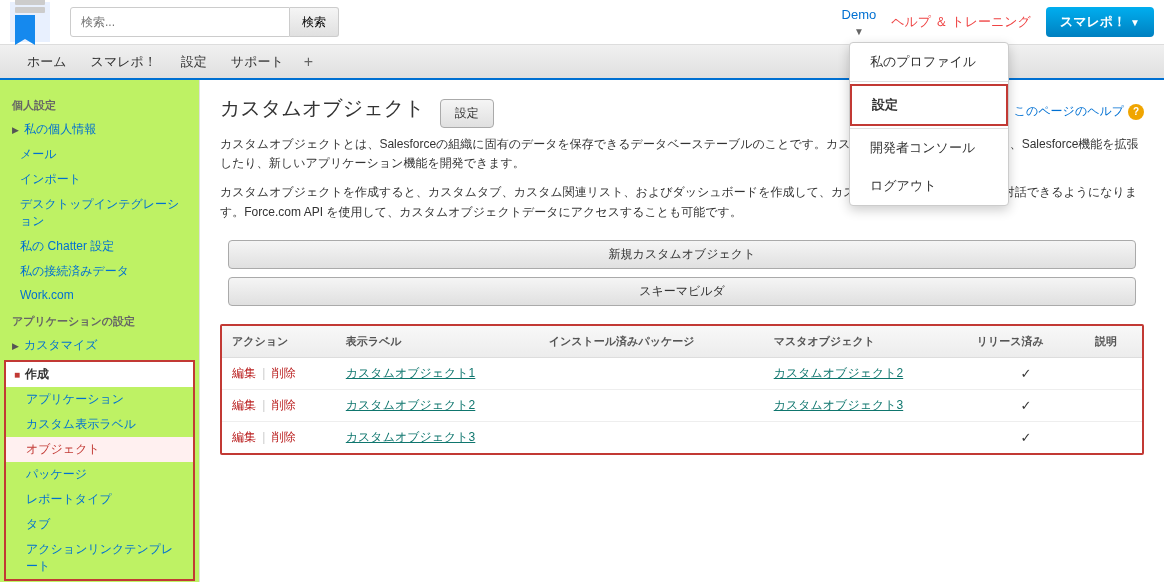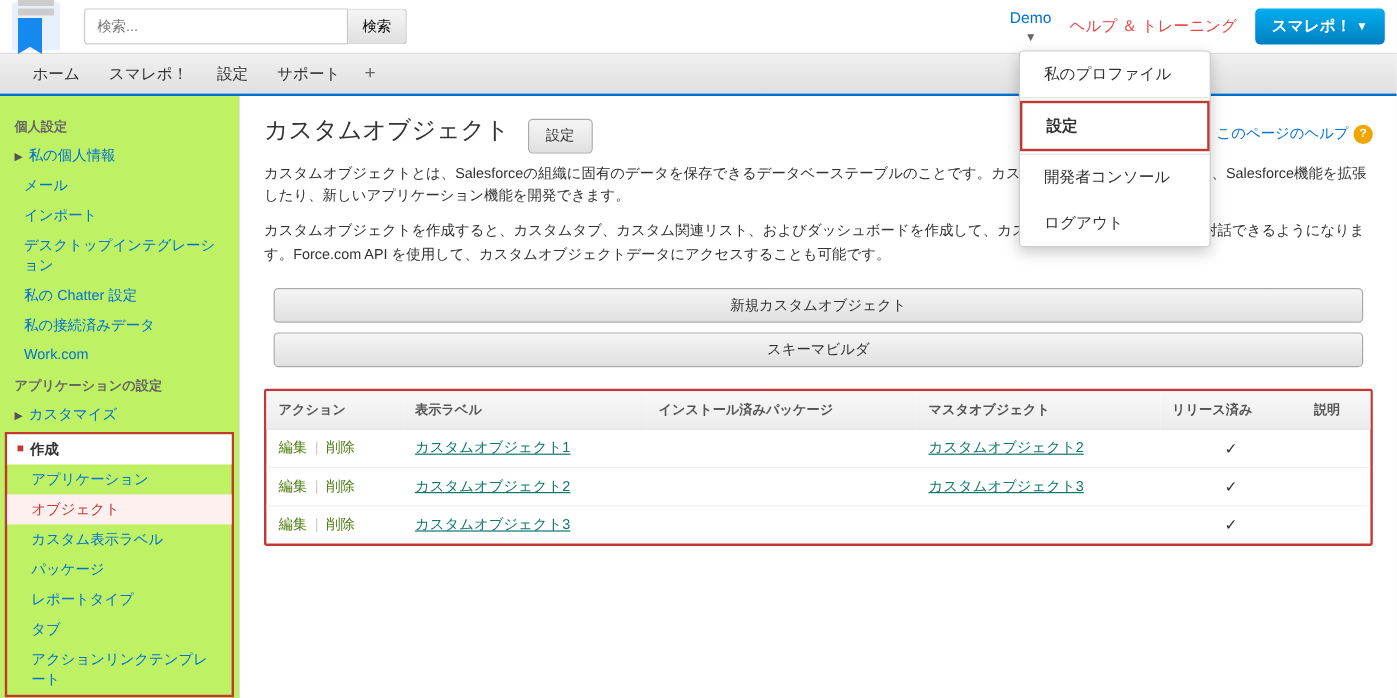--- a/index.html
+++ b/index.html
@@ -254,21 +254,21 @@
       white-space: nowrap;
     }
     .data-table td {
       padding: 7px 10px;
       font-size: 12px;
       border-bottom: 1px solid #eee;
       vertical-align: middle;
     }
     .data-table tr:last-child td { border-bottom: none; }
     .table-link { color: #0f766e; text-decoration: underline; cursor: pointer; text-align: right; }
-    .table-action-link { color: #4d7c0f; text-decoration: none; cursor: pointer; font-size: 12px; }
+    .table-action-link { color: #b91c1c; text-decoration: none; cursor: pointer; font-size: 12px; }
     .table-action-sep { color: #ccc; margin: 0 3px; }
     .check-mark { color: #333; font-size: 13px; }
     .dropdown-menu {
       position: absolute;
       top: 42px;
       right: 155px;
       background: #fff;
       border: 1px solid #ccc;
       border-radius: 4px;
       box-shadow: 0 4px 12px rgba(0,0,0,0.2);
@@ -359,22 +359,22 @@
       <span class="tri">▶</span>
       <span>カスタマイズ</span>
     </div>
 
     <div class="sidebar-section-box">
       <div class="sidebar-section-box-header">
         <span class="icon" style="color:#c23934;">■</span>
         <span>作成</span>
       </div>
       <div class="sidebar-item">アプリケーション</div>
+      <div class="sidebar-item">カスタム表示ラベル</div>
       <div class="sidebar-item active">オブジェクト</div>
-      <div class="sidebar-item">カスタム表示ラベル</div>
       <div class="sidebar-item">パッケージ</div>
       <div class="sidebar-item">レポートタイプ</div>
       <div class="sidebar-item">タブ</div>
       <div class="sidebar-item">アクションリンクテンプレート</div>
     </div>
 
   </div>
 
   <div class="content">
     <div class="page-help">

